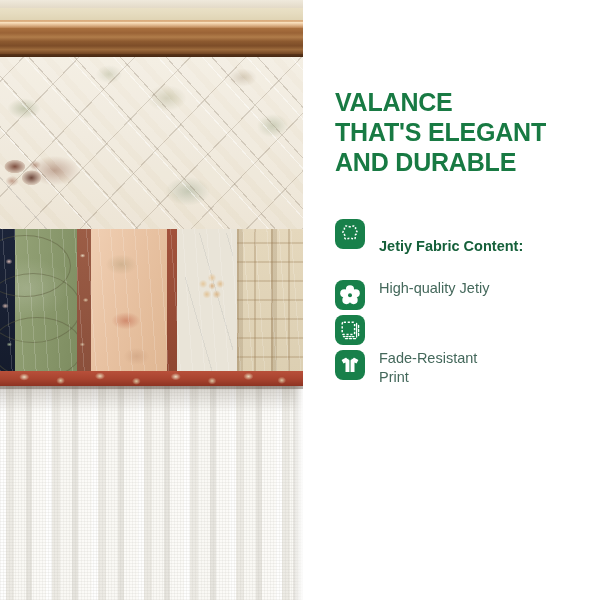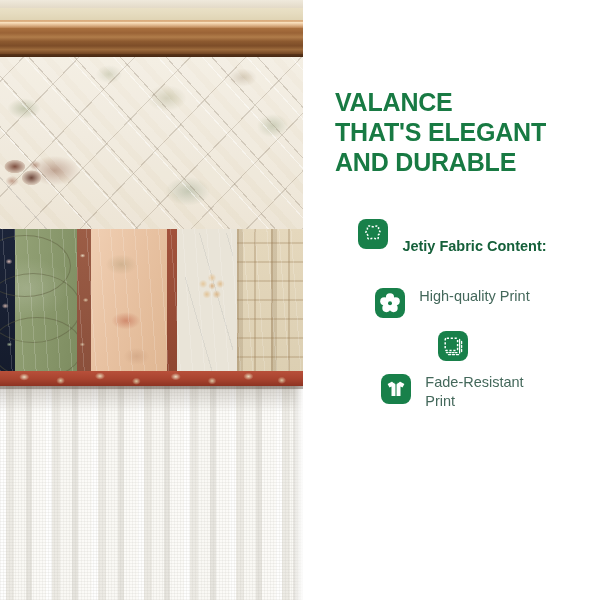--- a/index.html
+++ b/index.html
@@ -206,21 +206,21 @@
 
   .headline{
     color:#187a43;
     font-weight:bold;
     font-size:25px;
     line-height:1.19;
     letter-spacing:-0.2px;
     white-space:pre-line;
   }
 
-  .features{ margin-top:40px; display:flex; flex-direction:column; gap:11px;align-items:center; }
+  .features{ margin-top:40px; display:flex; flex-direction:column; gap:3px; }
   .feature{ display:flex; align-items:flex-start; gap:14px; }
 
   .badge{
     flex:0 0 30px; width:30px; height:30px; border-radius:8px;
     background:#18804a; position:relative; margin-top:2px;
   }
   .badge svg{ position:absolute; left:0; top:0; width:30px; height:30px; display:block; }
 
   .ftext{
     font-size:14.5px; line-height:1.30; color:#44685b;
@@ -301,21 +301,21 @@
               <circle cx="15" cy="9.4" r="4.1"></circle>
               <circle cx="20.7" cy="13.3" r="4.1"></circle>
               <circle cx="18.6" cy="20.1" r="4.1"></circle>
               <circle cx="11.4" cy="20.1" r="4.1"></circle>
               <circle cx="9.3" cy="13.3" r="4.1"></circle>
               <circle cx="15" cy="15.2" r="4.4"></circle>
             </g>
             <circle cx="15" cy="15.2" r="2" fill="#18804a"></circle>
           </svg>
         </div>
-        <div class="ftext">High-quality Print</div>
+        <div class="ftext">High-quality Jetiy</div>
       </div>
 
       <div class="feature">
         <div class="badge">
           <svg viewBox="0 0 30 30" aria-hidden="true">
             <rect x="7.2" y="7.2" width="12.4" height="12.4" rx="1.6" fill="none" stroke="#ffffff" stroke-width="1.5" stroke-dasharray="2.2 1.7"></rect>
             <g stroke="#ffffff" stroke-width="1.3" stroke-linecap="round">
               <path d="M21.6 8.4v3M21.6 12.4v3M21.6 16.4v3M21.6 20.4v1.6"></path>
               <path d="M8.4 21.6h1.6M11.4 21.6h1.6M14.4 21.6h1.6M17.4 21.6h1.6"></path>
               <path d="M23.6 10.4v2.2M23.6 14.4v2.2M23.6 18.4v2.2"></path>

